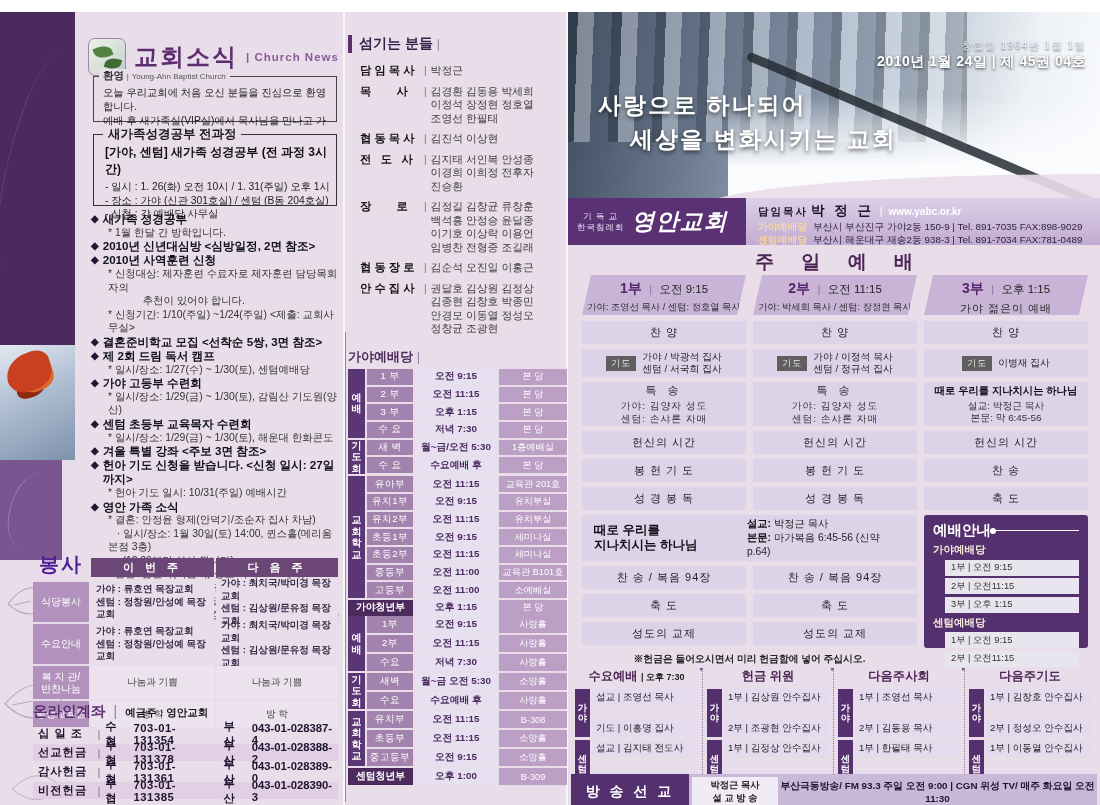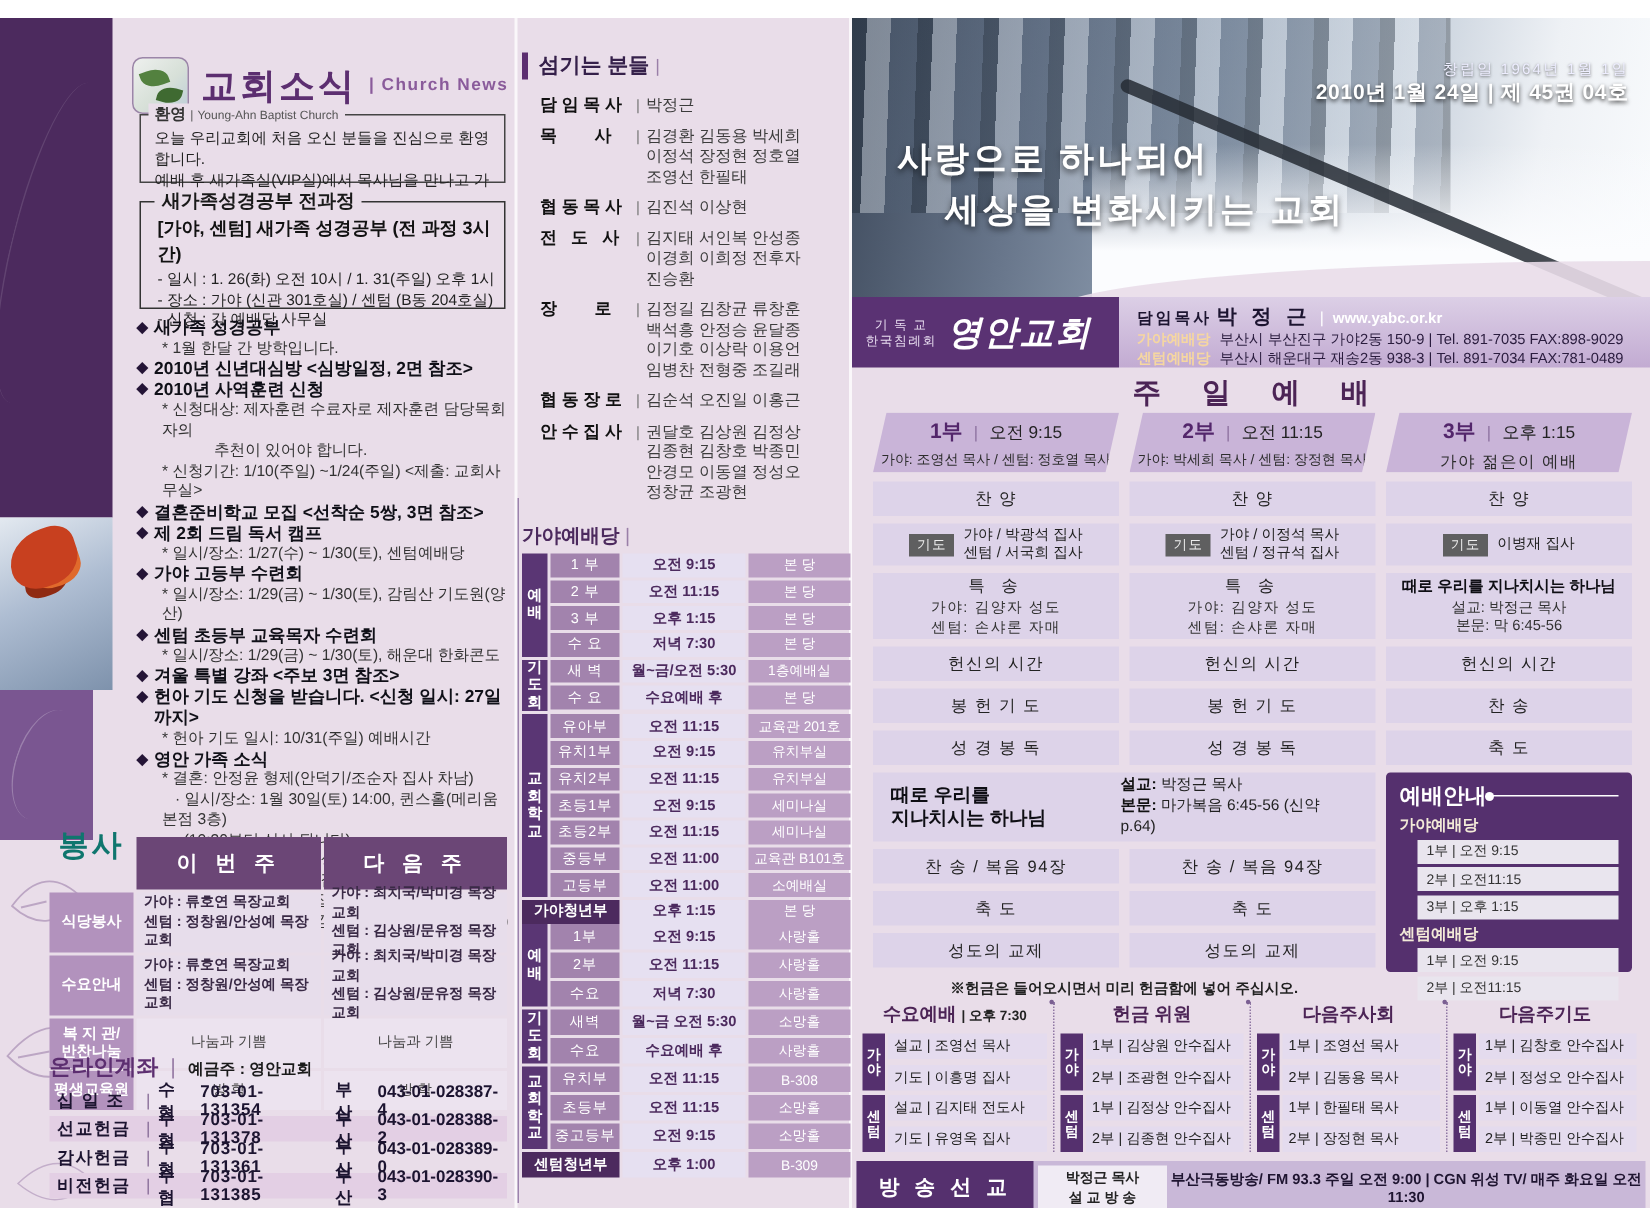--- a/index.html
+++ b/index.html
@@ -48,24 +48,24 @@
   .study-line { font-size:10.3px; line-height:13.5px; color:#222; }
 
   .ann-list { position:absolute; top:200px; left:8px; width:252px; }
   .ann-title { font-size:11.6px; font-weight:bold; line-height:13.9px; color:#101018; display:flex; }
   .diamond { color:#241436; margin-right:4px; font-size:10px; }
   .ann-sub { font-size:10.4px; line-height:13.5px; padding-left:17px; color:#333; white-space:pre-wrap; }
 
   
   .bongsa { position:absolute; left:33px; top:546px; width:305px; display:grid;
     grid-template-columns:56px 123px 122px; gap:2px; }
-  .bg-corner { font-size:20px; font-weight:bold; color:#0f766e; text-align:center; line-height:22px; position:relative; top:-5px; letter-spacing:2px; }
-  .bg-head { background:#6b4676; color:#fff; font-size:14px; font-weight:bold; height:35px;
+  .bg-corner { font-size:20px; font-weight:bold; color:#4c1d95; text-align:center; line-height:22px; position:relative; top:-5px; letter-spacing:2px; }
+  .bg-head { background:#6b4676; color:#fff; font-size:11px; font-weight:bold; height:19px;
     display:flex; align-items:center; justify-content:center; letter-spacing:4px; }
-  .bg-label { background:#b292bd; color:#fff; font-size:10px; font-weight:bold; display:flex;
+  .bg-label { background:#b292bd; color:#fff; font-size:10px; font-weight:normal; display:flex;
     align-items:center; justify-content:center; text-align:center; white-space:pre-line; line-height:12px; }
   .bg-cell { background:#e7ddeb; font-size:9.6px; line-height:12.5px; color:#3a2a46; font-weight:bold;
     display:flex; align-items:center; padding:2px 5px; white-space:pre-line; }
   .bg-cell.center { justify-content:center; font-weight:normal; color:#444; background:#ece3ef; }
   .r1 { height:40px; } .r2 { height:40px; } .r3 { height:33px; } .r4 { height:26px; }
 
   
   .accounts { position:absolute; left:33px; top:690px; width:305px; }
   .acc-head { font-size:14.5px; font-weight:bold; color:#5c2e70; margin-bottom:4px; }
   .acc-head .sep { color:#9a7fa8; font-weight:normal; margin:0 4px; }
@@ -184,21 +184,21 @@
   .bt-wrap { position:absolute; top:656px; left:3px; width:526px; display:flex; }
   .bt { width:131px; position:relative; padding:0 4px; }
   .bt + .bt { border-left:1px dotted #8f77a3; }
   .bt + .bt::before { content:'●'; position:absolute; left:-4px; top:-3px; color:#7a5f92; font-size:7px; }
   .bt-title { text-align:center; font-size:12.3px; font-weight:bold; color:#4c2456; height:17px; white-space:nowrap; }
   .bt-title .sfx { font-size:9px; color:#222; font-weight:bold; }
   .bt-grid { display:flex; flex-direction:column; gap:3px; margin-top:4px; }
   .bt-group { display:flex; gap:2px; }
   .bt-glabel { width:15px; flex:none; background:#55306e; color:#fff; font-size:9.3px; font-weight:bold;
     display:flex; align-items:center; justify-content:center; text-align:center; white-space:pre-line; line-height:10.5px; }
-  .bt-rows { flex:1; display:flex; flex-direction:column; gap:4px; }
+  .bt-rows { flex:1; display:flex; flex-direction:column; gap:14px; }
   .bt-row { height:17px; background:#e4dbee; font-size:9.6px; display:flex; align-items:center; padding-left:4px; color:#222; white-space:nowrap; }
 
   .bc { position:absolute; top:762px; left:3px; width:526px; height:35px; background:#c9b8d8; display:flex; align-items:center; }
   .bc-label { width:118px; height:35px; flex:none; background:#55306e; color:#fff; font-weight:bold; font-size:14px;
     letter-spacing:3px; display:flex; align-items:center; justify-content:center; }
   .bc-box { width:86px; height:29px; flex:none; background:#f0ebf4; margin-left:3px; font-size:9.3px; font-weight:bold;
     text-align:center; white-space:pre-line; line-height:12.5px; display:flex; align-items:center; justify-content:center; color:#222; }
   .bc-text { flex:1; text-align:center; font-size:9.8px; font-weight:bold; color:#1e1430; }
 </style>
 </head>

